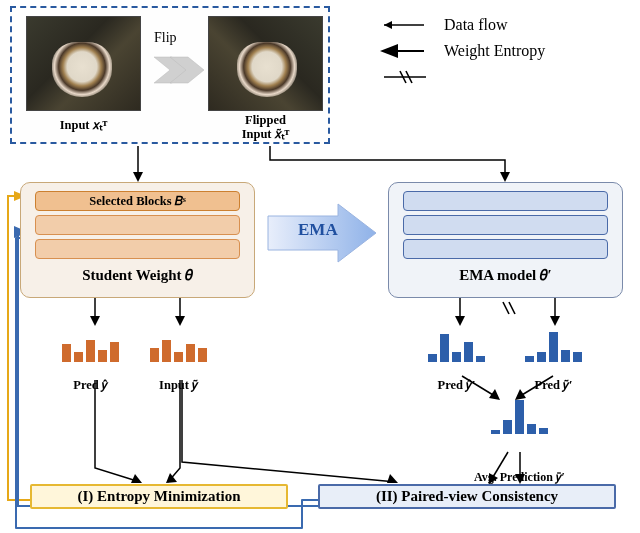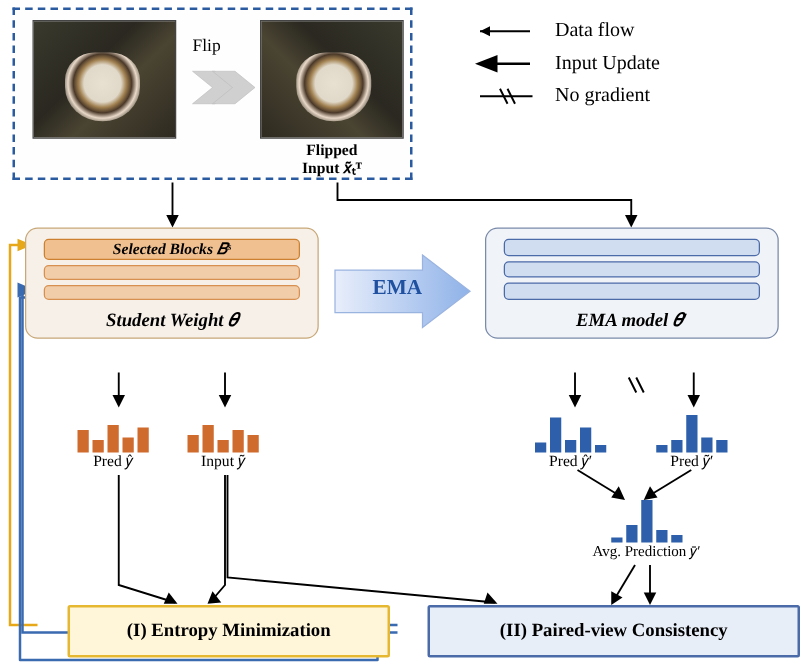--- a/index.html
+++ b/index.html
@@ -52,24 +52,24 @@
   .legend { left: 378px; top: 8px; font-size: 16px; }
   .legend-row { display: flex; align-items: flex-end; gap: 12px; height: 26px; }
   .legend-icon { width: 54px; height: 18px; display:flex; align-items:center; justify-content:center; }
 
   
   .arrow-line { stroke: #000; stroke-width: 1.5; fill: none; }
   .arrow-head { fill: #000; }
 
   
   .model-panel {
-    width: 235px; height: 89px;
+    width: 235px; height: 116px;
     border-radius: 10px;
     padding: 8px 14px 4px;
-    display: flex; flex-direction: column; justify-content: flex-start; gap: 4px; font-style: italic;
+    display: flex; flex-direction: column; justify-content: flex-start; gap: 4px;
   }
   .student-panel {
     left: 20px; top: 182px;
     background: #f7f0e8;
     border: 1.5px solid #c8a878;
   }
   .ema-panel {
     left: 388px; top: 182px;
     background: #f0f3f8;
     border: 1.5px solid #7a8aaa;
@@ -88,30 +88,30 @@
   .model-title { font-size: 15px; font-weight: bold; text-align:center; margin-top: 4px; }
 
   
   .ema-arrow { left: 266px; top: 202px; width: 112px; height: 62px; }
   .ema-text { left: 298px; top: 220px; font-size: 17px; font-weight: bold; color: #2050a0; }
 
   
   .bars { display: flex; align-items: flex-end; gap: 3px; height: 34px; }
   .bar-o { width: 9px; background: #cf6b2d; }
   .bar-b { width: 9px; background: #2d5faa; }
-  .pred-label { font-size: 12.5px; font-weight: normal; text-align:right; margin-top:0; }
+  .pred-label { font-size: 12.5px; font-weight: bold; text-align:right; margin-top:16px; }
 
   .pred-group { display:flex; flex-direction:column; align-items:center; }
 
   
   .pill {
-    height: 42px; border-radius: 2px;
+    height: 25px; border-radius: 2px;
     border: 2px solid;
     display:flex; align-items:center; justify-content:center;
-    font-size: 15px; font-weight: bold; margin-left: 24px;
+    font-size: 15px; font-weight: bold;
   }
   .pill-entropy {
     left: 30px; top: 484px; width: 258px;
     background: #fff6da; border-color: #e6b832;
   }
   .pill-consist {
     left: 318px; top: 484px; width: 298px;
     background: #e8eef8; border-color: #4a6aa8;
   }
 
@@ -121,20 +121,21 @@
   .fb-blue { stroke: #3a6ab0; }
 
   
   .slash { stroke:#000; stroke-width:1.6; }
 </style>
 </head>
 <body>
 
 <div class="abs input-box">
   <div class="cat-img" style="left:14px; top:8px;"></div>
+  <div class="input-label" style="left:14px; top:108px; width:115px;">Input 𝑥ₜᵀ</div>
   <span class="flip-text">Flip</span>
   <svg class="abs flip-arrow" viewBox="0 0 52 34">
     <polygon class="flip-chev" points="2,4 20,4 36,17 20,30 2,30 18,17"></polygon>
     <polygon class="flip-chev" points="18,4 36,4 52,17 36,30 18,30 34,17"></polygon>
   </svg>
   <div class="cat-img" style="left:196px; top:8px; transform:scaleX(-1);"></div>
   <div class="input-label" style="left:196px; top:106px; width:115px; white-space:pre-line; line-height:1.1;">Flipped
 Input 𝑥̃ₜᵀ</div>
 </div>
 
@@ -148,31 +149,30 @@
     </span>
     <span>Data flow</span>
   </div>
   <div class="legend-row">
     <span class="legend-icon">
       <svg width="54" height="16">
           <line x1="46" y1="8" x2="16" y2="8" stroke="#000" stroke-width="2"></line>
           <polygon points="2,8 20,1 20,15" fill="#000"></polygon>
         </svg>
     </span>
-    <span>Input Update</span>
+    <span>Weight Entropy</span>
   </div>
   <div class="legend-row">
     <span class="legend-icon">
       <svg width="54" height="18">
           <line x1="6" y1="9" x2="48" y2="9" class="arrow-line"></line>
           <line x1="22" y1="3" x2="28" y2="15" class="slash"></line>
           <line x1="28" y1="3" x2="34" y2="15" class="slash"></line>
         </svg>
     </span>
-    <span>No gradient</span>
   </div>
 </div>
 
 <svg class="abs" style="left:0; top:0; width:640px; height:533px; pointer-events:none;">
 
   <path d="M138 146 L138 180" class="arrow-line"></path>
   <polygon points="138,182 133,172 143,172" class="arrow-head"></polygon>
 
   <path d="M270 146 L270 160 L505 160 L505 180" class="arrow-line"></path>
   <polygon points="505,182 500,172 510,172" class="arrow-head"></polygon>
@@ -284,21 +284,21 @@
   <div class="bars">
     <div class="bar-b" style="height:6px"></div>
       <div class="bar-b" style="height:10px"></div>
       <div class="bar-b" style="height:30px"></div>
       <div class="bar-b" style="height:12px"></div>
       <div class="bar-b" style="height:10px"></div>
   </div>
   <div class="pred-label">Pred 𝑦̃′</div>
 </div>
 
-<div class="abs pred-group" style="left:474px; top:400px;">
+<div class="abs pred-group" style="left:474px; top:400px;gap:20px;">
   <div class="bars">
     <div class="bar-b" style="height:4px"></div>
       <div class="bar-b" style="height:14px"></div>
       <div class="bar-b" style="height:34px"></div>
       <div class="bar-b" style="height:10px"></div>
       <div class="bar-b" style="height:6px"></div>
   </div>
   <div class="pred-label" style="font-size:12px">Avg. Prediction 𝑦̄′</div>
 </div>
 

